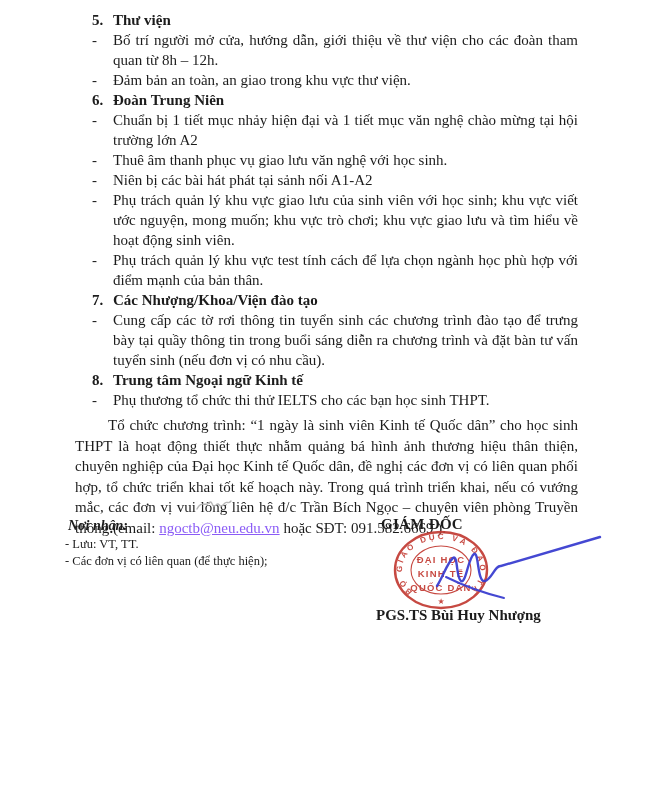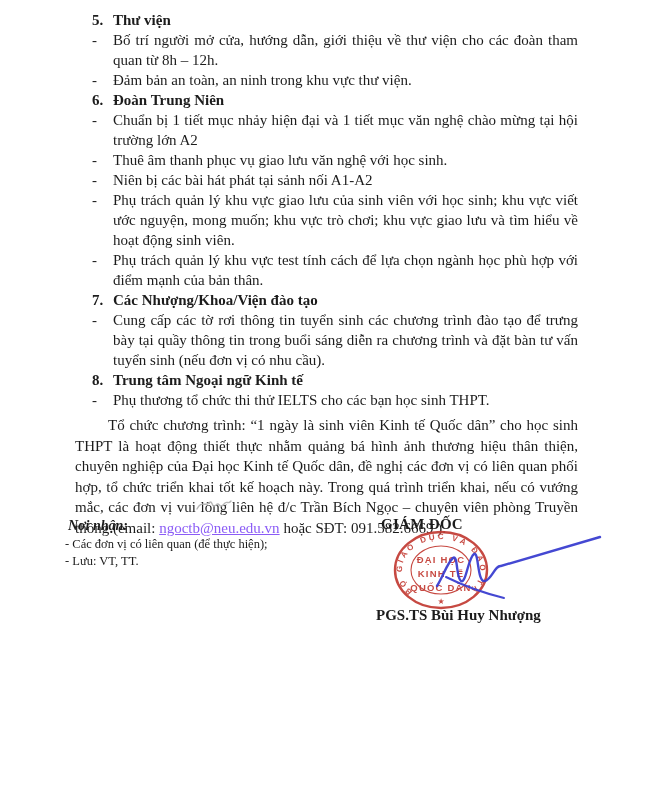--- a/index.html
+++ b/index.html
@@ -71,21 +71,21 @@
       <div class="row heading-row">
         <span class="marker">5.</span>
         <span class="rtext">Thư viện</span>
       </div>
       <div class="row">
         <span class="marker">-</span>
         <span class="rtext">Bố trí người mở cửa, hướng dẫn, giới thiệu về thư viện cho các đoàn tham quan từ 8h – 12h.</span>
       </div>
       <div class="row">
         <span class="marker">-</span>
-        <span class="rtext">Đảm bản an toàn, an ninh trong khu vực thư viện.</span>
+        <span class="rtext">Đảm bản an toàn, an giao trong khu vực thư viện.</span>
       </div>
 
       <div class="row heading-row">
         <span class="marker">6.</span>
         <span class="rtext">Đoàn Trung Niên</span>
       </div>
       <div class="row">
         <span class="marker">-</span>
         <span class="rtext">Chuẩn bị 1 tiết mục nhảy hiện đại và 1 tiết mục văn nghệ chào mừng tại hội trường lớn A2</span>
       </div>
@@ -123,22 +123,22 @@
         <span class="marker">-</span>
         <span class="rtext">Phụ thương tổ chức thi thử IELTS cho các bạn học sinh THPT.</span>
       </div>
     </div>
 
     <p class="closing"><span>Tổ chức chương trình: “1 ngày là sinh viên Kinh tế Quốc dân” cho học sinh THPT là hoạt động thiết thực nhằm quảng bá hình ảnh thương hiệu thân thiện, chuyên nghiệp của Đại học Kinh tế Quốc dân, đề nghị các đơn vị có liên quan phối hợp, tổ chức triển khai tốt kế hoạch này. Trong quá trình triển khai, nếu có vướng mắc, các đơn vị vui lòng liên hệ đ/c Trần Bích Ngọc – chuyên viên phòng Truyền thông (email: </span><a class="email-link">ngoctb@neu.edu.vn</a><span> hoặc SĐT: 091.582.6669 ).</span></p>
   </div>
 
   <div class="recipients">
     <div class="recipients-label">Nơi nhận:</div>
+    <div class="recipients-item">- Lưu: VT, TT.</div>
     <div class="recipients-item">- Các đơn vị có liên quan (để thực hiện);</div>
-    <div class="recipients-item">- Lưu: VT, TT.</div>
   </div>
 
   <div class="director-title">GIÁM ĐỐC</div>
   <div class="signer-name">PGS.TS Bùi Huy Nhượng</div>
 
   <svg class="overlay" viewBox="0 0 647 786">
     <g opacity="0.92">
       <ellipse cx="441" cy="570" rx="46" ry="38" fill="none" stroke="#c23a32" stroke-width="2.4"></ellipse>
       <ellipse cx="441" cy="570" rx="30" ry="24" fill="none" stroke="#c23a32" stroke-width="1.1"></ellipse>
       <path id="ring-path" d="M 416 594 A 39 31 0 1 1 466 594" fill="none" stroke="none"></path>

